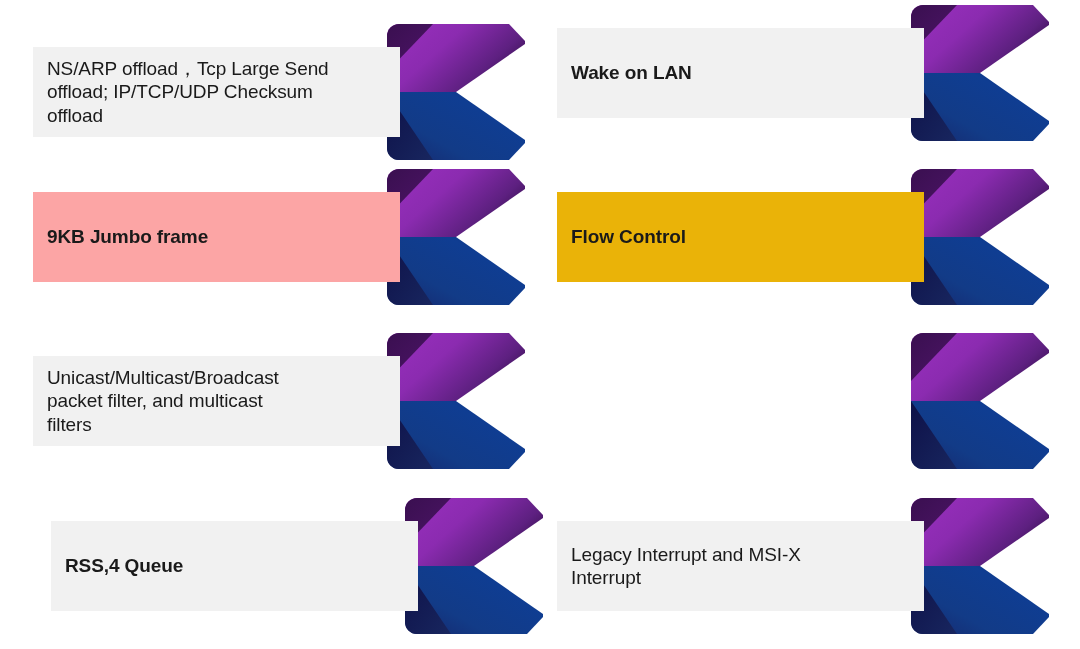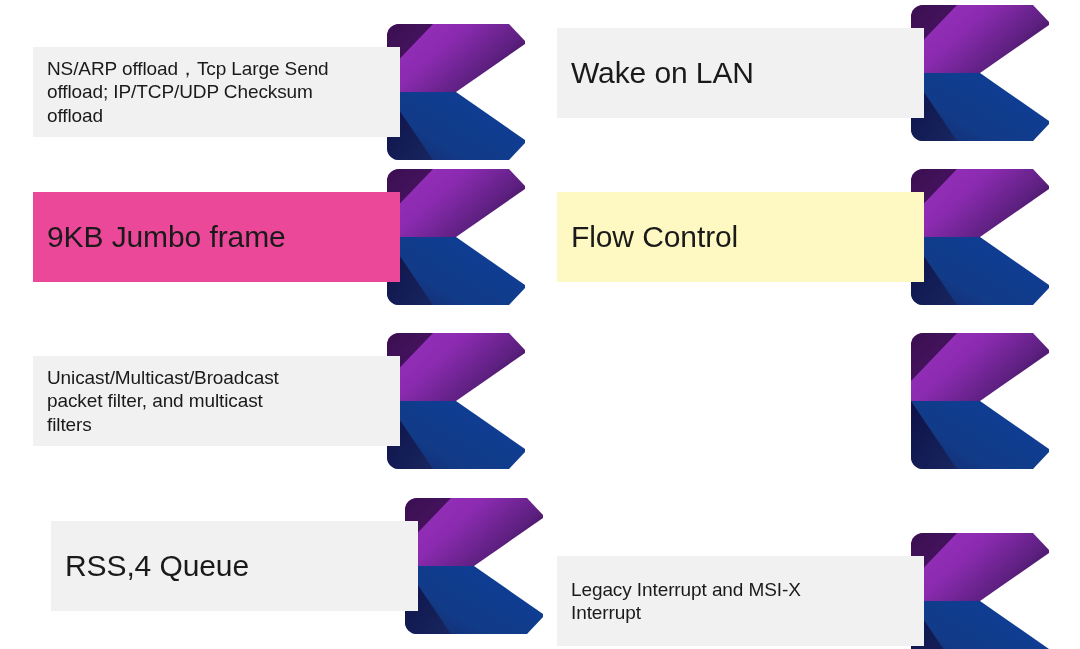--- a/index.html
+++ b/index.html
@@ -35,22 +35,22 @@
   }
   .plate-text {
     display: block;
     color: #1a1a1a;
     padding: 0 0 0 14px;
     line-height: 1.22;
     white-space: pre-line;
     letter-spacing: -0.1px;
   }
   .size-lg .plate-text {
-    font-size: 30px;
-    font-weight: 400;
+    font-size: 19px;
+    font-weight: 700;
   }
   .size-sm .plate-text {
     font-size: 19px;
     font-weight: 400;
   }
   .chevron {
     position: absolute;
     display: block;
   }
 </style>
@@ -124,21 +124,21 @@
     </defs>
 
     <path class="p-purple" d="M 12 0 L 122 0 L 138 17 L 138 20 L 69 68 L 0 68 L 0 12 A 12 12 0 0 1 12 0 Z" fill="url(#grad-purple-4)"></path>
 
     <path class="p-purple-corner" d="M 12 0 L 46 0 L 0 48 L 0 12 A 12 12 0 0 1 12 0 Z" fill="url(#grad-purple-corner-5)"></path>
 
     <path class="p-blue" d="M 69 68 L 138 116 L 138 119 L 122 136 L 12 136 A 12 12 0 0 1 0 124 L 0 68 Z" fill="url(#grad-blue-6)"></path>
 
     <path class="p-navy" d="M 0 68 L 46 136 L 12 136 A 12 12 0 0 1 0 124 Z" fill="url(#grad-navy-7)"></path>
   </svg>
-      <div class="plate size-lg" style="left: 0px; top: 0px; width: 367px; height: 90px; background: #ec4899;">
+      <div class="plate size-lg" style="left: 0px; top: 0px; width: 367px; height: 90px; background: #fca5a5;">
         <span class="plate-text" style="color: rgb(26, 26, 26);">9KB Jumbo frame</span>
       </div>
     </div>
     <div class="callout" style="left: 33px; top: 356px; width: 492px; height: 90px; padding-left: 21px;">
       <svg class="chevron" viewBox="0 0 138 136" width="138" height="136" aria-hidden="true" style="left: 354px; top: -23px;">
     <defs>
       <linearGradient class="grad-purple" x1="0" y1="0" x2="1" y2="0.55" id="grad-purple-8">
         <stop offset="0.00" stop-color="#9a30bf"></stop>
         <stop offset="0.45" stop-color="#8b2bb0"></stop>
         <stop offset="0.82" stop-color="#5d2080"></stop>
@@ -274,21 +274,21 @@
     </defs>
 
     <path class="p-purple" d="M 12 0 L 122 0 L 138 17 L 138 20 L 69 68 L 0 68 L 0 12 A 12 12 0 0 1 12 0 Z" fill="url(#grad-purple-20)"></path>
 
     <path class="p-purple-corner" d="M 12 0 L 46 0 L 0 48 L 0 12 A 12 12 0 0 1 12 0 Z" fill="url(#grad-purple-corner-21)"></path>
 
     <path class="p-blue" d="M 69 68 L 138 116 L 138 119 L 122 136 L 12 136 A 12 12 0 0 1 0 124 L 0 68 Z" fill="url(#grad-blue-22)"></path>
 
     <path class="p-navy" d="M 0 68 L 46 136 L 12 136 A 12 12 0 0 1 0 124 Z" fill="url(#grad-navy-23)"></path>
   </svg>
-      <div class="plate size-lg" style="left: 0px; top: 0px; width: 367px; height: 90px; background: #fef9c3;">
+      <div class="plate size-lg" style="left: 0px; top: 0px; width: 367px; height: 90px; background: #eab308;">
         <span class="plate-text" style="color: rgb(26, 26, 26);">Flow Control</span>
       </div>
     </div>
     <div class="callout" style="left: 557px; top: 356px; width: 492px; height: 90px;">
       <svg class="chevron" viewBox="0 0 138 136" width="138" height="136" aria-hidden="true" style="left: 354px; top: -23px;">
     <defs>
       <linearGradient class="grad-purple" x1="0" y1="0" x2="1" y2="0.55" id="grad-purple-24">
         <stop offset="0.00" stop-color="#9a30bf"></stop>
         <stop offset="0.45" stop-color="#8b2bb0"></stop>
         <stop offset="0.82" stop-color="#5d2080"></stop>
@@ -312,21 +312,21 @@
 
     <path class="p-purple" d="M 12 0 L 122 0 L 138 17 L 138 20 L 69 68 L 0 68 L 0 12 A 12 12 0 0 1 12 0 Z" fill="url(#grad-purple-24)"></path>
 
     <path class="p-purple-corner" d="M 12 0 L 46 0 L 0 48 L 0 12 A 12 12 0 0 1 12 0 Z" fill="url(#grad-purple-corner-25)"></path>
 
     <path class="p-blue" d="M 69 68 L 138 116 L 138 119 L 122 136 L 12 136 A 12 12 0 0 1 0 124 L 0 68 Z" fill="url(#grad-blue-26)"></path>
 
     <path class="p-navy" d="M 0 68 L 46 136 L 12 136 A 12 12 0 0 1 0 124 Z" fill="url(#grad-navy-27)"></path>
   </svg>
     </div>
-    <div class="callout" style="left: 557px; top: 521px; width: 492px; height: 68px; margin-top: 35px;">
+    <div class="callout" style="left: 557px; top: 521px; width: 492px; height: 68px;">
       <svg class="chevron" viewBox="0 0 138 136" width="138" height="136" aria-hidden="true" style="left: 354px; top: -23px;">
     <defs>
       <linearGradient class="grad-purple" x1="0" y1="0" x2="1" y2="0.55" id="grad-purple-28">
         <stop offset="0.00" stop-color="#9a30bf"></stop>
         <stop offset="0.45" stop-color="#8b2bb0"></stop>
         <stop offset="0.82" stop-color="#5d2080"></stop>
         <stop offset="1.00" stop-color="#3c1156"></stop>
       </linearGradient>
       <linearGradient class="grad-purple-corner" x1="0" y1="0" x2="1" y2="1" id="grad-purple-corner-29">
         <stop offset="0" stop-color="#3a0f50"></stop>

